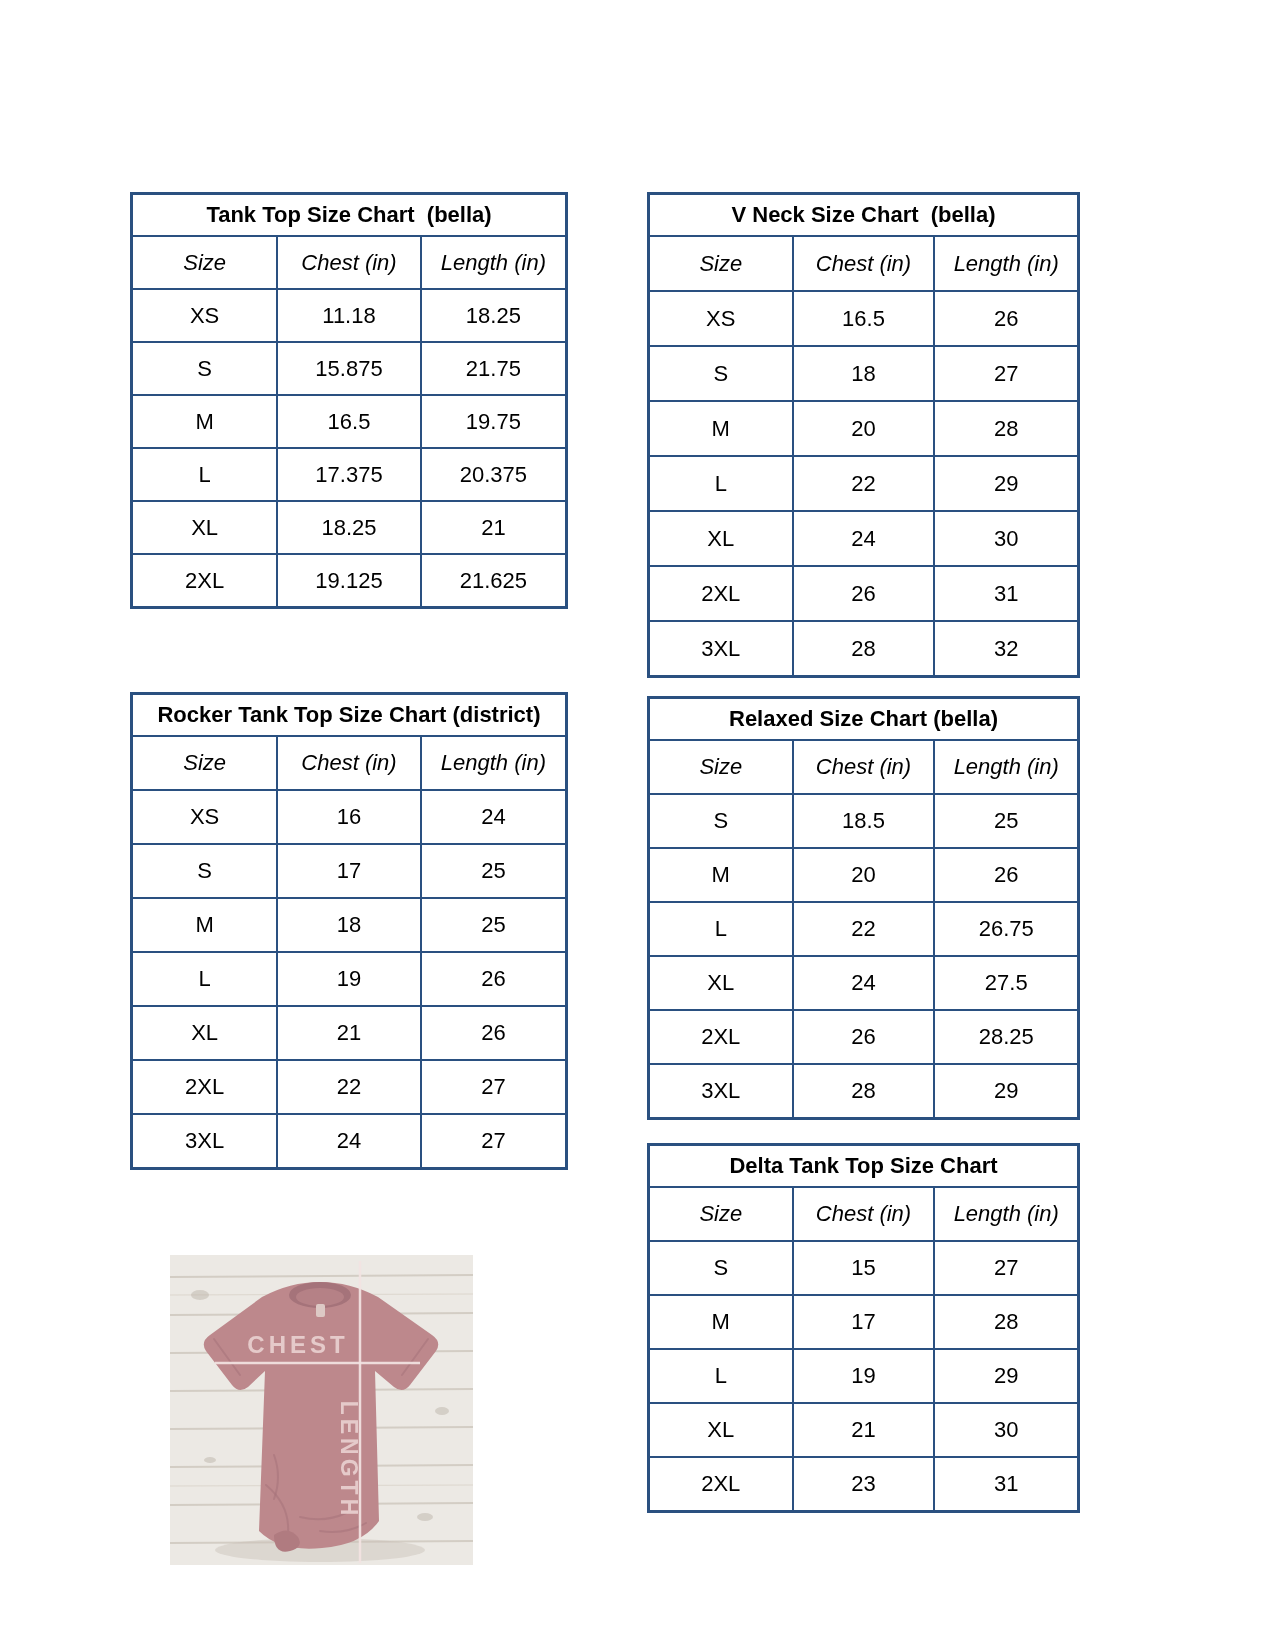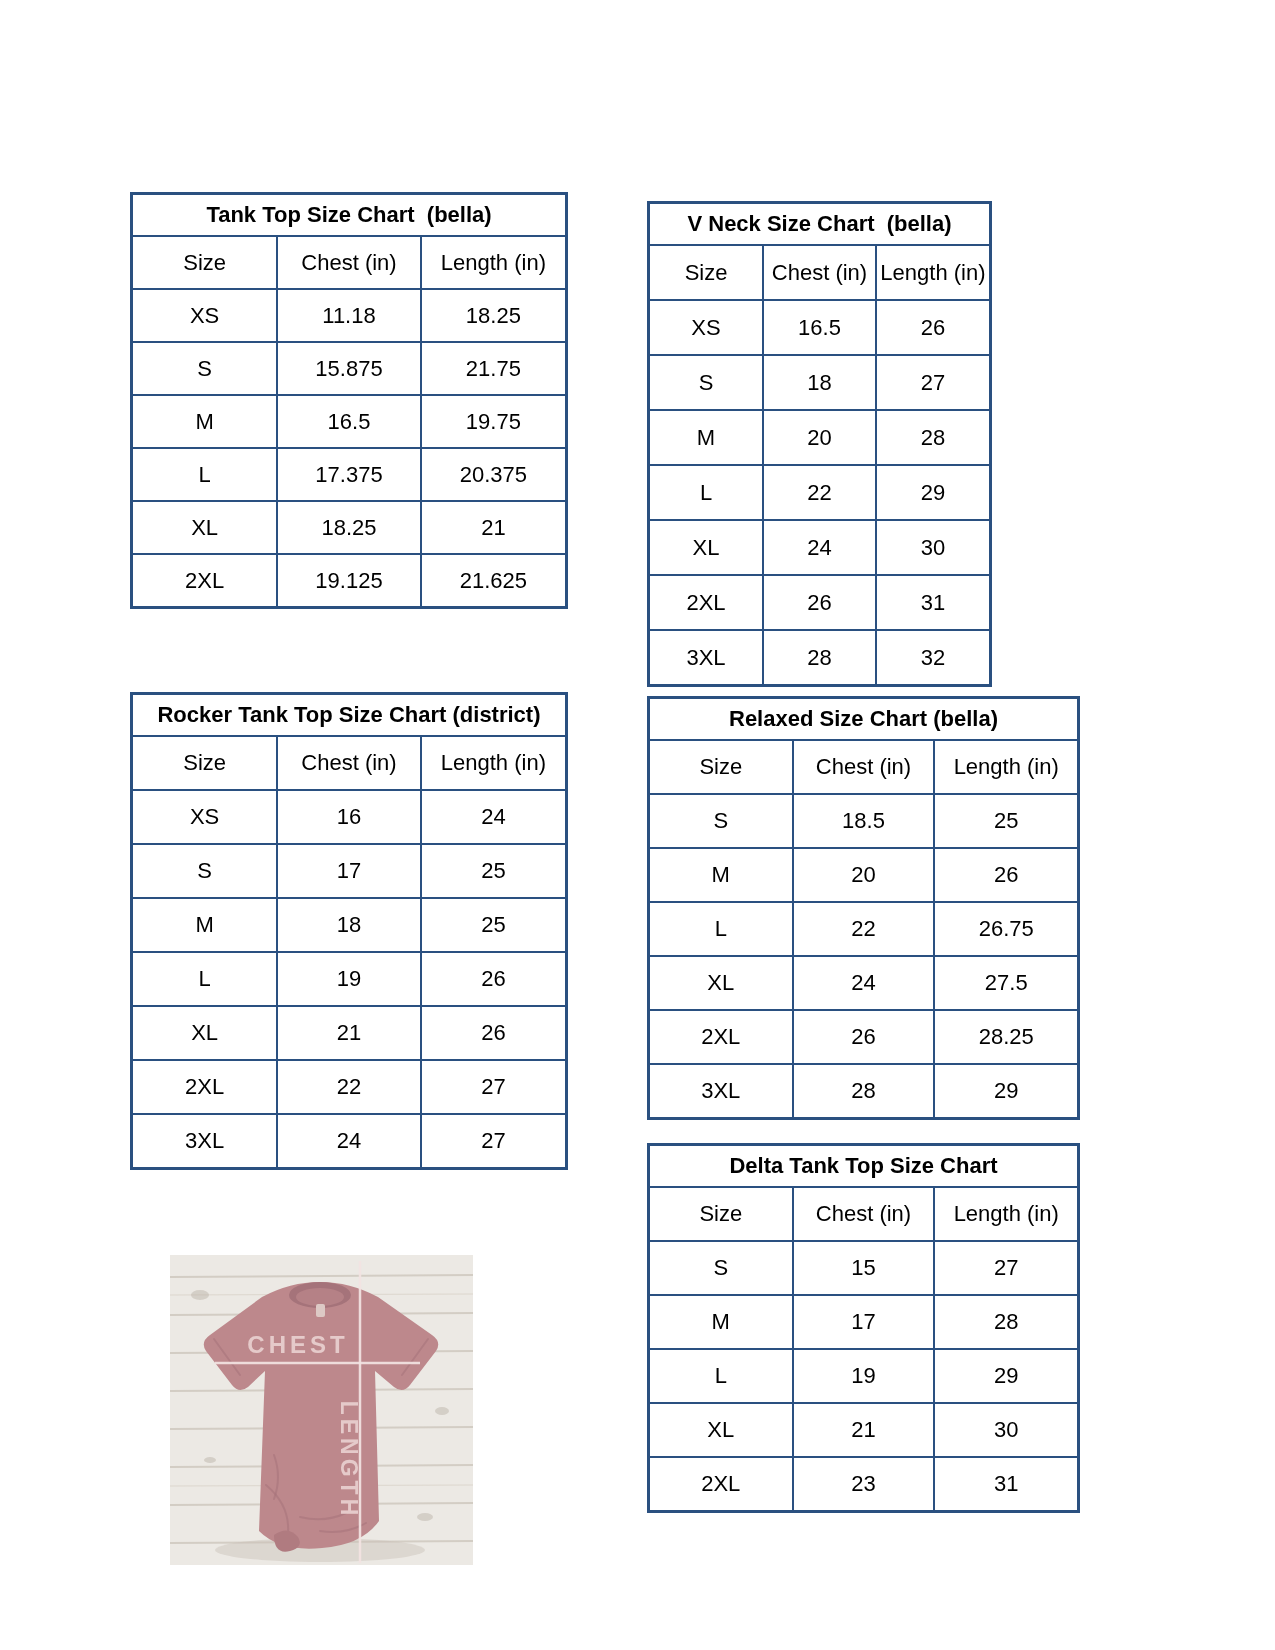--- a/index.html
+++ b/index.html
@@ -20,21 +20,21 @@
   .size-table{position:absolute;}
   table.sct{border-collapse:collapse;width:100%;table-layout:fixed;border:3px solid var(--table-border);background:#d946ef;}
   table.sct td{
     border:2px solid var(--table-border);
     text-align:center;vertical-align:middle;
     font-size:22px;color:var(--cell-text);
     height:var(--rh,51px);padding:0;background:#ffffff;
     overflow:hidden;
   }
   table.sct tr.title-row td{font-weight:bold;height:40px;white-space:pre-wrap;font-size:22px;}
-  table.sct tr.header-row td{font-weight:normal;}
+  table.sct tr.header-row td{font-weight:normal;font-style:italic;}
   .shirt-figure{position:absolute;left:170px;top:1255px;width:306px;height:310px;}
   .shirt-figure svg{display:block;}
   .wood-bg{fill:var(--wood-bg);}
   .wood-line{stroke:var(--wood-line);stroke-width:2;}
   .wood-line2{stroke:#dcd6cd;stroke-width:1;}
   .knot{fill:#b9b0a4;opacity:.45;}
   .shirt-body{fill:var(--shirt-main);}
   .shirt-shade{stroke:var(--shirt-dark);fill:none;opacity:.55;stroke-width:2;stroke-linecap:round;}
   .collar-outer{fill:var(--shirt-dark);}
   .collar-inner{fill:#b58186;}
@@ -92,21 +92,21 @@
           </tr>
           <tr>
             <td>2XL</td>
             <td>19.125</td>
             <td>21.625</td>
           </tr>
         </tbody>
       </table>
     </section>
 
-  <section class="size-table" style="left:647px;top:201px;width:345px;--rh:53px">
+  <section class="size-table" style="left:647px;top:192px;width:433px;--rh:53px">
       <table class="sct">
         <colgroup>
           <col style="width: 33.5%;">
           <col style="width: 33%;">
           <col style="width: 33.5%;">
         </colgroup>
         <tbody>
           <tr class="title-row">
             <td colspan="3">V Neck Size Chart  (bella)</td>
           </tr>

